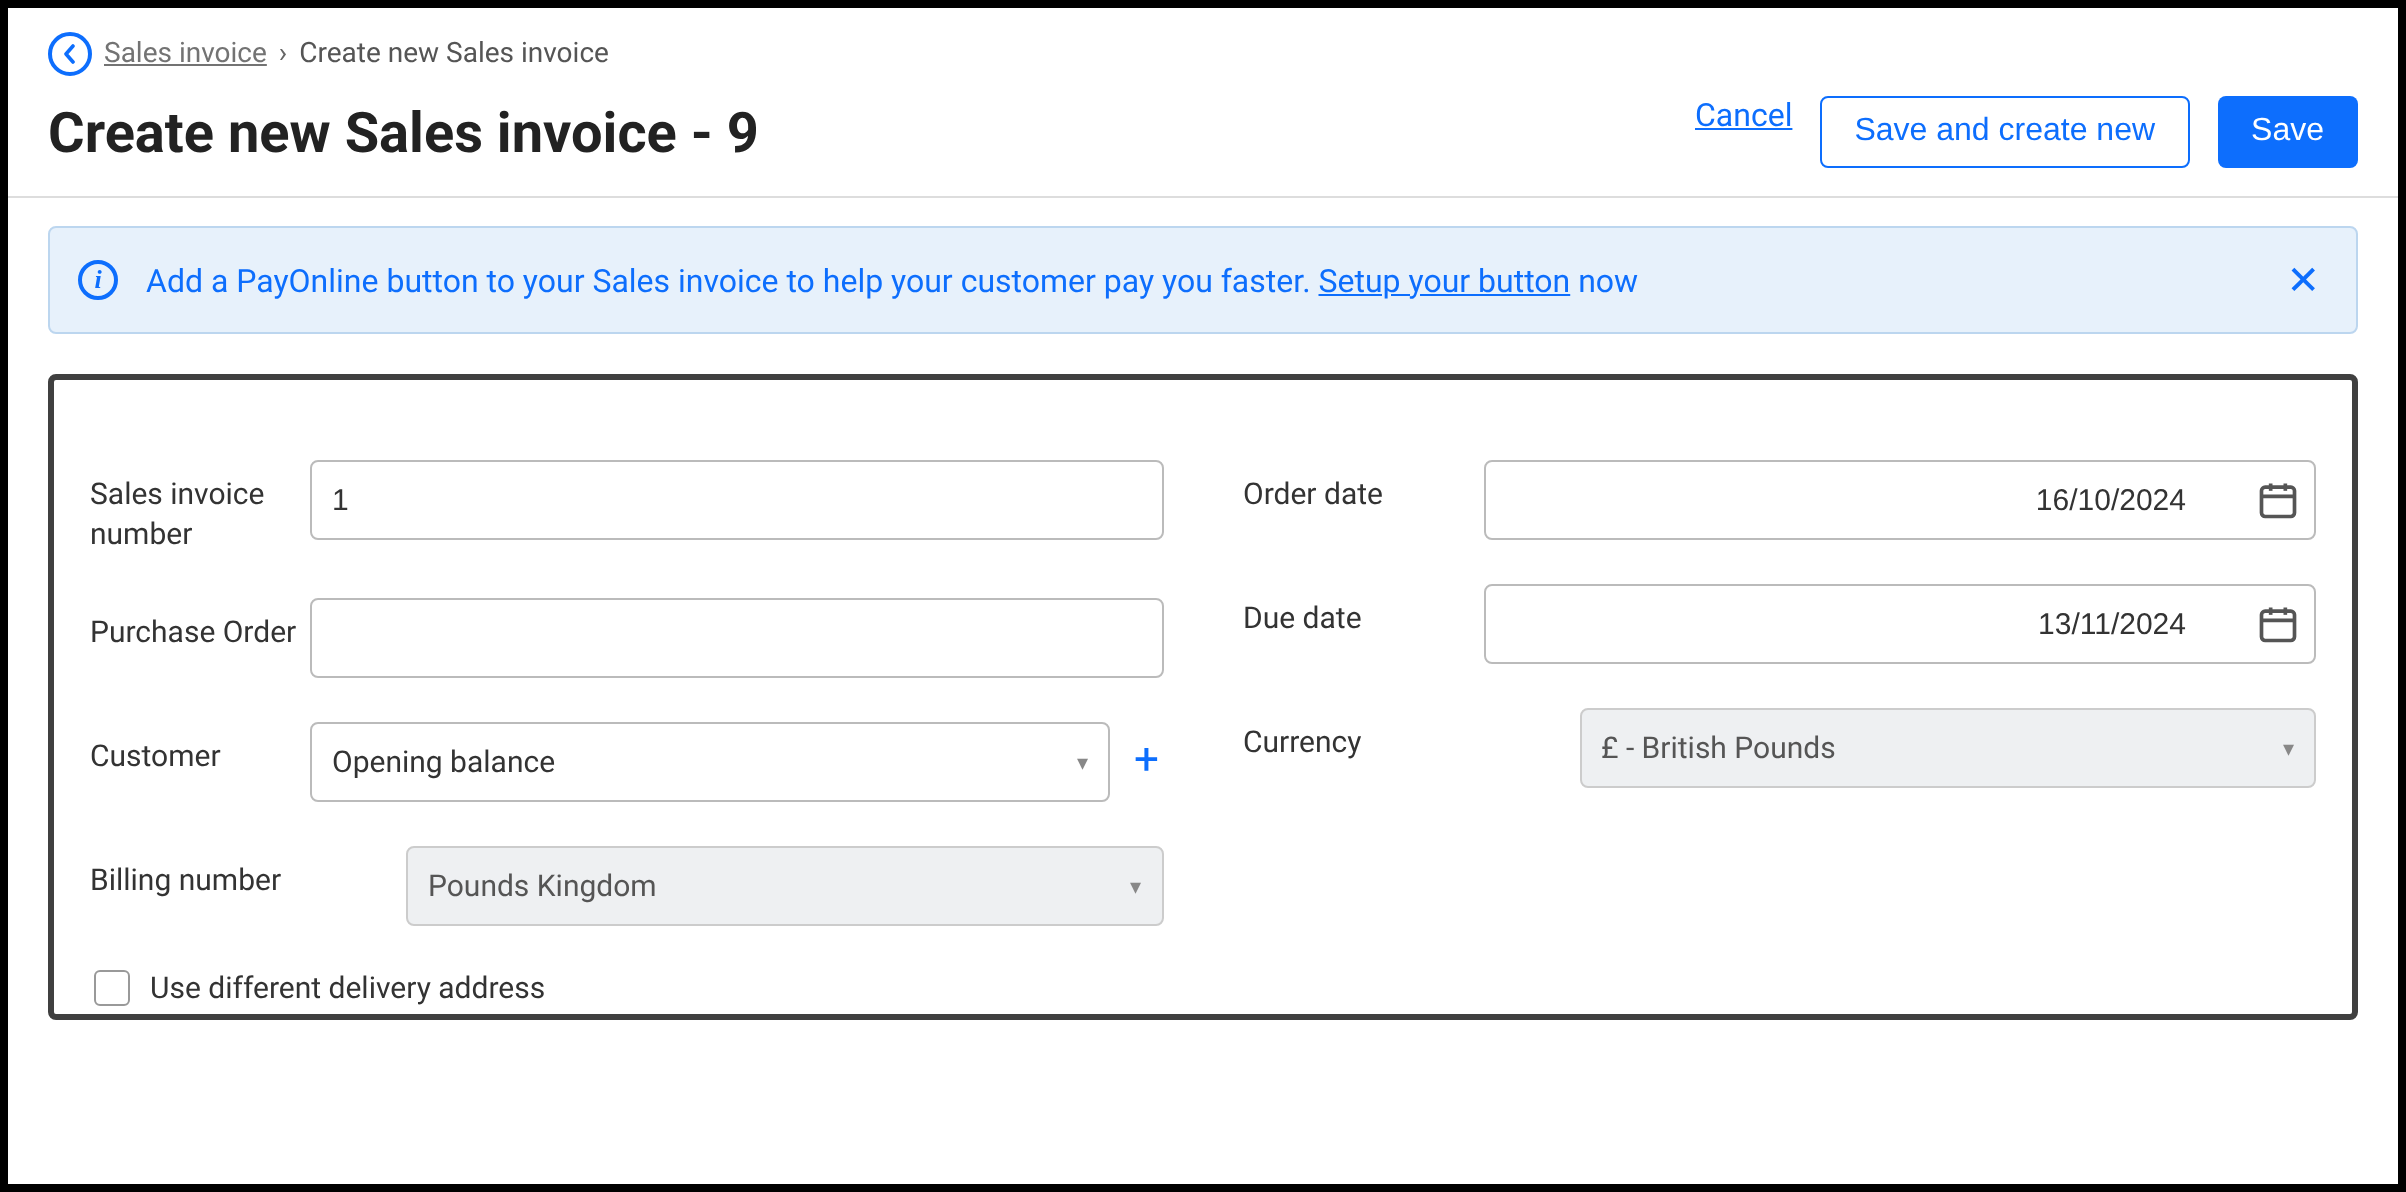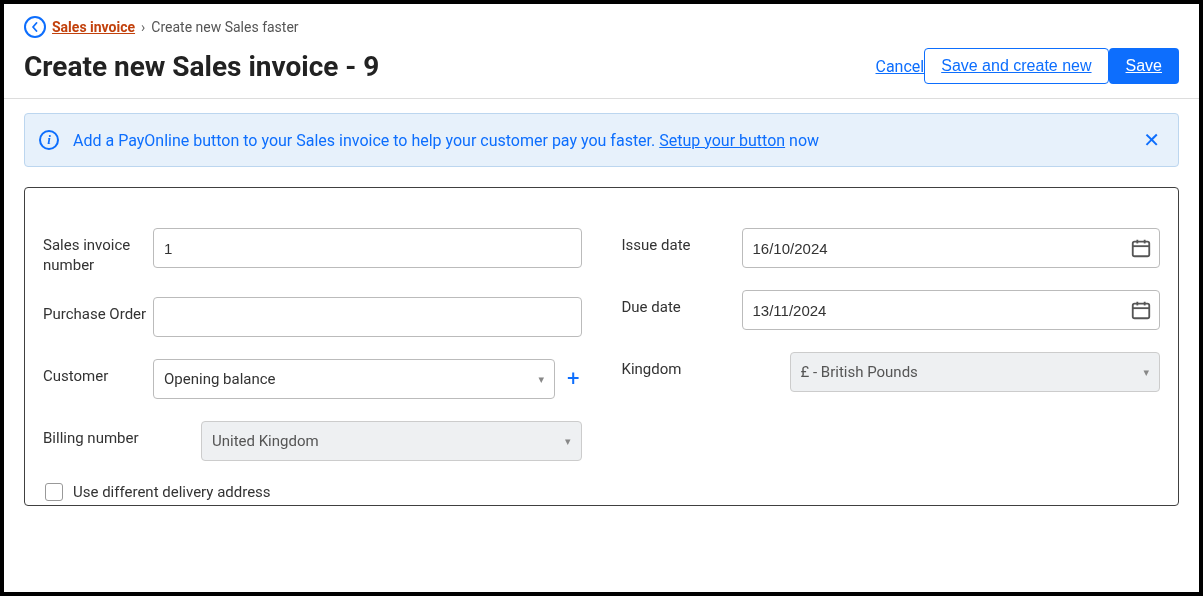--- a/index.html
+++ b/index.html
@@ -31,53 +31,53 @@
     border-radius: 50%;
     display: flex;
     align-items: center;
     justify-content: center;
     color: #0d6efd;
     font-size: 14px;
     line-height: 1;
     cursor: pointer;
   }
   .back-circle svg { display:block; }
-  .bc-link { color: #c2410c; text-decoration: underline; cursor: pointer; font-weight: bold; }
+  .bc-link { color: #737373; text-decoration: underline; cursor: pointer; }
   .bc-sep { color: #666; }
   .bc-current { color: #555; }
 
   
   .header-row {
     display: flex;
     align-items: center;
     margin-bottom: 14px;
   }
   .page-title {
     font-size: 28px;
     font-weight: 700;
     color: #222;
     flex: 1;
   }
   .header-actions {
     display: flex;
-    align-items: center;
+    align-items: flex-start;
+    gap: 14px;
   }
   .link-btn {
     color: #0d6efd;
     text-decoration: underline;
     cursor: pointer;
     font-size: 16px;
   }
   .btn {
     border-radius: 4px;
     font-size: 16px;
     padding: 8px 16px;
     cursor: pointer;
     border: 1px solid transparent;
-    text-decoration: underline;
   }
   .btn-outline {
     background: #fff;
     border-color: #0d6efd;
     color: #0d6efd;
   }
   .btn-primary {
     background: #0d6efd;
     color: #fff;
   }
@@ -117,21 +117,21 @@
   .banner .close {
     font-size: 20px;
     cursor: pointer;
     padding: 0 4px;
     color: #0d6efd;
   }
 
   
   .card {
     background: #fff;
-    border: 1px solid #404040;
+    border: 3px solid #404040;
     border-radius: 4px;
     padding: 40px 18px 4px 18px;
   }
   .form-cols {
     display: flex;
     gap: 40px;
   }
   .form-col { flex: 1; min-width: 0; }
 
   .form-row {
@@ -174,21 +174,21 @@
   }
   .add-btn {
     color: #0d6efd;
     font-size: 22px;
     font-weight: 400;
     cursor: pointer;
     line-height: 1;
     padding: 0 2px;
   }
   .date-wrap { position: relative; width: 100%; }
-  .date-wrap .input { padding-right: 32px; }
+  .date-wrap .input { padding-right: 64px; text-align: right; }
   .cal-icon {
     position: absolute;
     right: 8px; top: 50%;
     transform: translateY(-50%);
     width: 22px; height: 22px;
     cursor: pointer;
     color: #555;
   }
 
   .checkbox-row {
@@ -212,21 +212,21 @@
 <div class="page">
 
   <div class="breadcrumb">
     <span class="back-circle">
       <svg width="10" height="10" viewBox="0 0 10 10">
           <path d="M6.5 1 L3 5 L6.5 9" stroke="#0d6efd" stroke-width="1.8" fill="none" stroke-linecap="round" stroke-linejoin="round"></path>
         </svg>
     </span>
     <span class="bc-link">Sales invoice</span>
     <span class="bc-sep">›</span>
-    <span class="bc-current">Create new Sales faster</span>
+    <span class="bc-current">Create new Sales invoice</span>
   </div>
 
   <div class="header-row">
     <div class="page-title">Create new Sales invoice - 9</div>
     <div class="header-actions">
       <span class="link-btn">Cancel</span>
       <button class="btn btn-outline">Save and create new</button>
       <button class="btn btn-primary">Save</button>
     </div>
   </div>
@@ -268,37 +268,37 @@
               <span class="caret">▾</span>
             </div>
             <span class="add-btn">+</span>
           </div>
         </div>
 
         <div class="form-row">
           <div class="form-label">Billing number</div>
           <div class="form-field">
             <div class="select disabled">
-              <span>United Kingdom</span>
+              <span>Pounds Kingdom</span>
               <span class="caret">▾</span>
             </div>
           </div>
         </div>
 
         <div class="checkbox-row">
           <span class="checkbox"></span>
           <span>Use different delivery address</span>
         </div>
 
       </div>
 
       <div class="form-col">
 
         <div class="form-row">
-          <div class="form-label" style="width:120px">Issue date</div>
+          <div class="form-label" style="width:120px">Order date</div>
           <div class="form-field">
             <div class="date-wrap">
               <input class="input" value="16/10/2024" style="">
               <svg class="cal-icon" viewBox="0 0 24 24" fill="none" stroke="currentColor" stroke-width="2">
                   <rect x="3" y="5" width="18" height="16" rx="2"></rect>
                   <line x1="3" y1="10" x2="21" y2="10"></line>
                   <line x1="8" y1="3" x2="8" y2="7"></line>
                   <line x1="16" y1="3" x2="16" y2="7"></line>
                 </svg>
             </div>
@@ -314,21 +314,21 @@
                   <rect x="3" y="5" width="18" height="16" rx="2"></rect>
                   <line x1="3" y1="10" x2="21" y2="10"></line>
                   <line x1="8" y1="3" x2="8" y2="7"></line>
                   <line x1="16" y1="3" x2="16" y2="7"></line>
                 </svg>
             </div>
           </div>
         </div>
 
         <div class="form-row">
-          <div class="form-label" style="width:120px">Kingdom</div>
+          <div class="form-label" style="width:120px">Currency</div>
           <div class="form-field">
             <div class="select disabled">
               <span>£ - British Pounds</span>
               <span class="caret">▾</span>
             </div>
           </div>
         </div>
 
       </div>
     </div>

